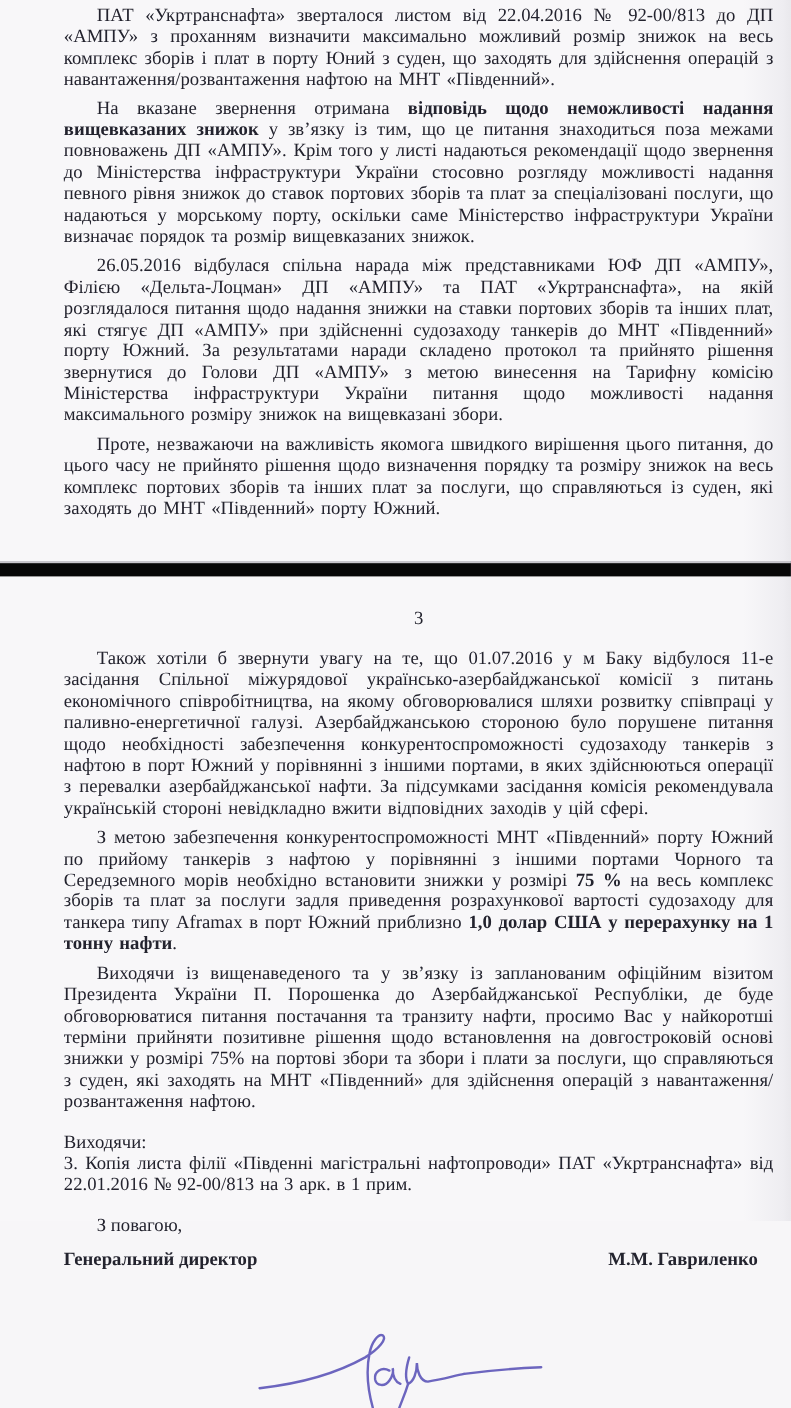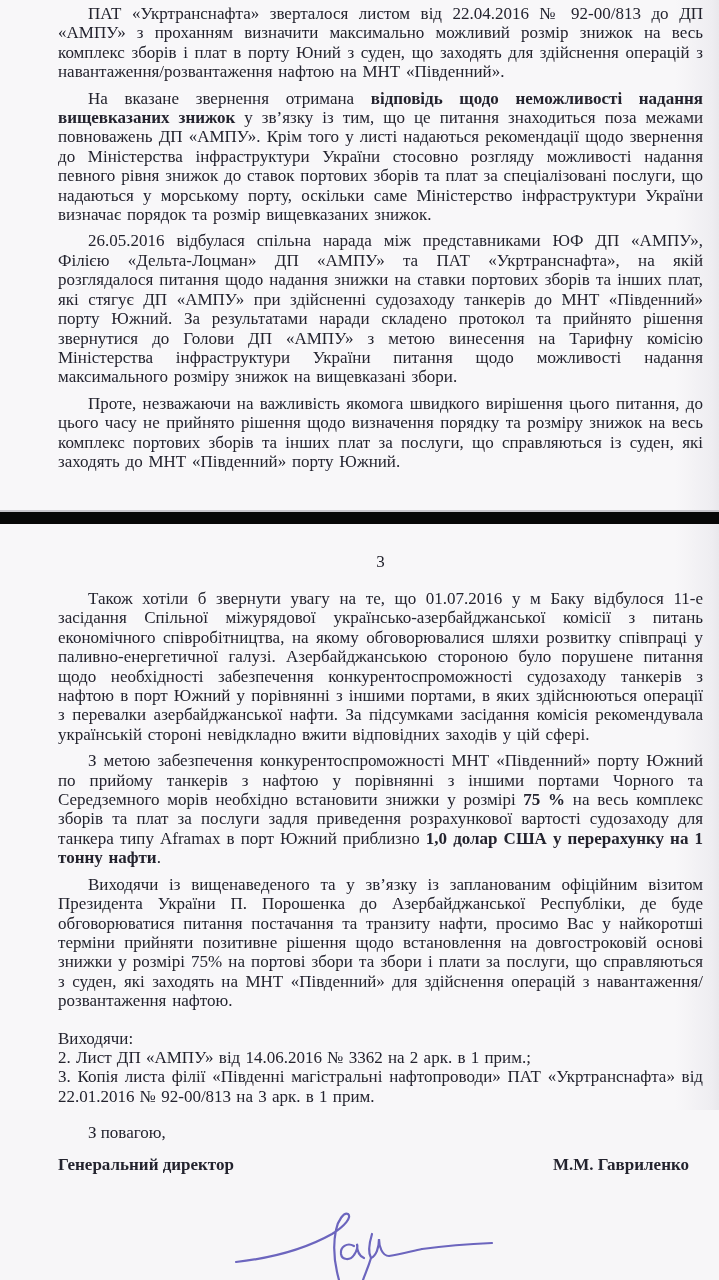--- a/index.html
+++ b/index.html
@@ -57,21 +57,20 @@
   <section class="page page3">
     <div class="pagenum">3</div>
 
     <p class="body"><span>Також хотіли б звернути увагу на те, що 01.07.2016 у м Баку відбулося 11-е засідання Спільної міжурядової українсько-азербайджанської комісії з питань економічного співробітництва, на якому обговорювалися шляхи розвитку співпраці у паливно-енергетичної галузі. Азербайджанською стороною було порушене питання щодо необхідності забезпечення конкурентоспроможності судозаходу танкерів з нафтою в порт Южний у порівнянні з іншими портами, в яких здійснюються операції з перевалки азербайджанської нафти.  За підсумками засідання комісія рекомендувала українській стороні невідкладно вжити відповідних заходів у цій сфері.</span></p>
     <p class="body"><span>З метою забезпечення конкурентоспроможності МНТ «Південний» порту Южний по прийому танкерів з нафтою у порівнянні з іншими портами Чорного та Середземного морів необхідно встановити знижки у розмірі </span><span class="b">75 %</span><span> на весь комплекс зборів та плат за послуги задля приведення розрахункової вартості судозаходу для танкера типу Aframax в порт Южний приблизно </span><span class="b">1,0 долар США у перерахунку на 1 тонну нафти</span><span>.</span></p>
     <p class="body"><span>Виходячи із вищенаведеного та у зв’язку із запланованим офіційним візитом Президента України П. Порошенка до Азербайджанської Республіки, де буде обговорюватися питання постачання та транзиту нафти, просимо Вас у найкоротші терміни  прийняти позитивне рішення щодо встановлення на довгостроковій основі знижки у розмірі 75% на портові збори та збори і плати за послуги, що справляються з суден, які заходять на МНТ «Південний» для здійснення операцій з навантаження/розвантаження нафтою.</span></p>
 
     <div class="attachments">
       <div class="att-label">Виходячи:</div>
       <div>
-          <div class="att-item">2. Лист ДП «АМПУ» від 14.06.2016 № 3362 на 2 арк. в 1 прим.;</div>
           <div class="att-item">3. Копія листа філії «Південні магістральні нафтопроводи» ПАТ «Укртранснафта» від 22.01.2016 № 92-00/813  на 3 арк. в 1 прим.</div>
         </div>
     </div>
 
     <p class="closing">З повагою,</p>
 
     <div class="sigrow">
       <span class="b">Генеральний директор</span>
       <span class="b">М.М. Гавриленко</span>
     </div>

